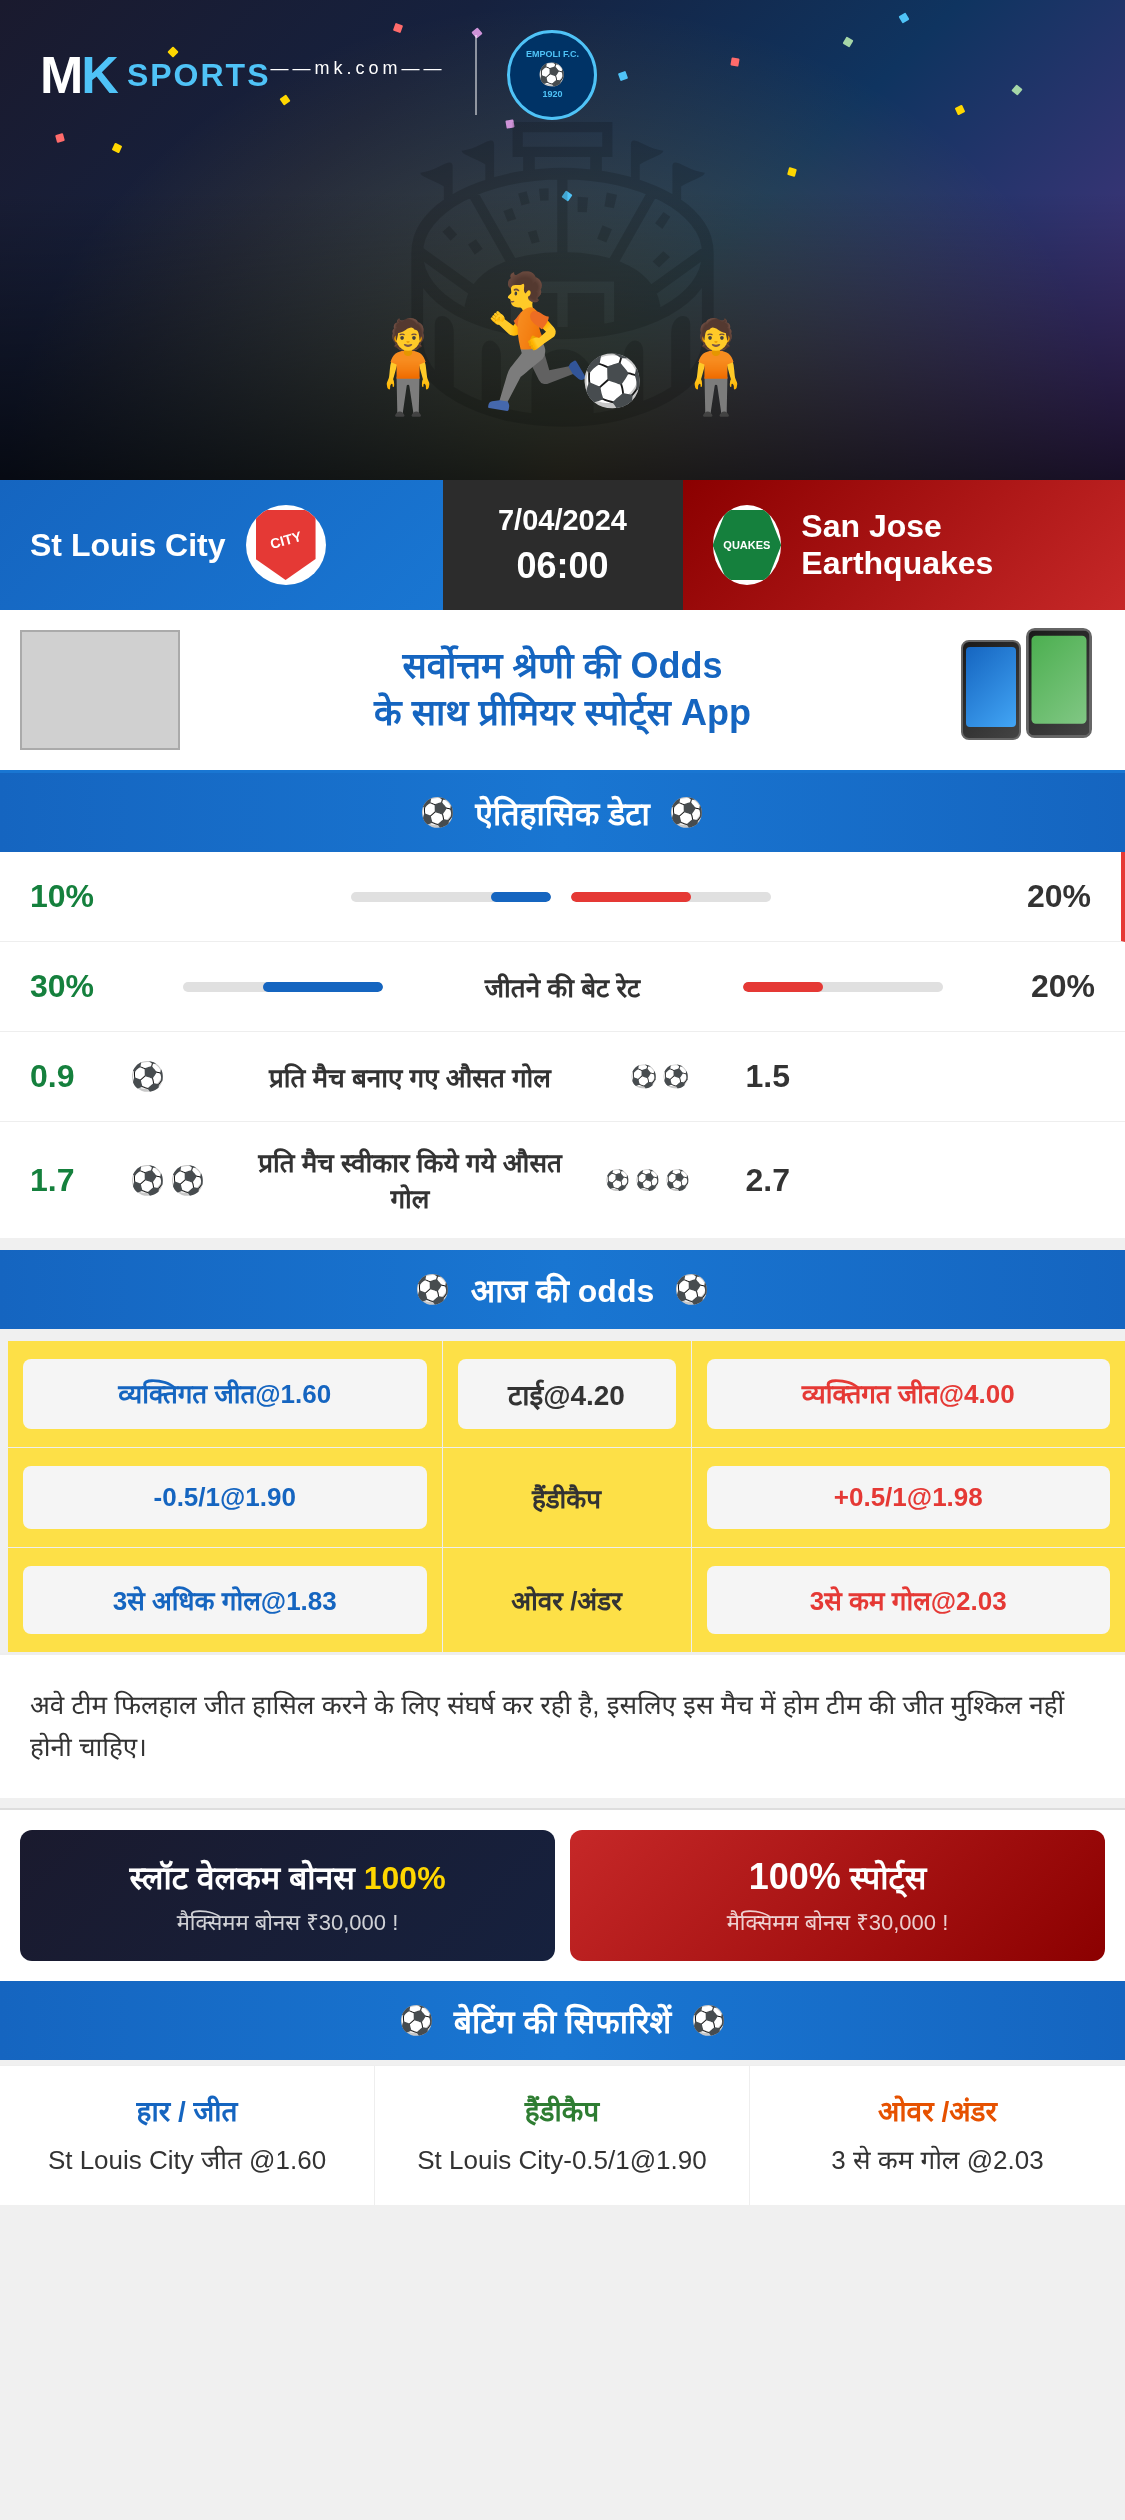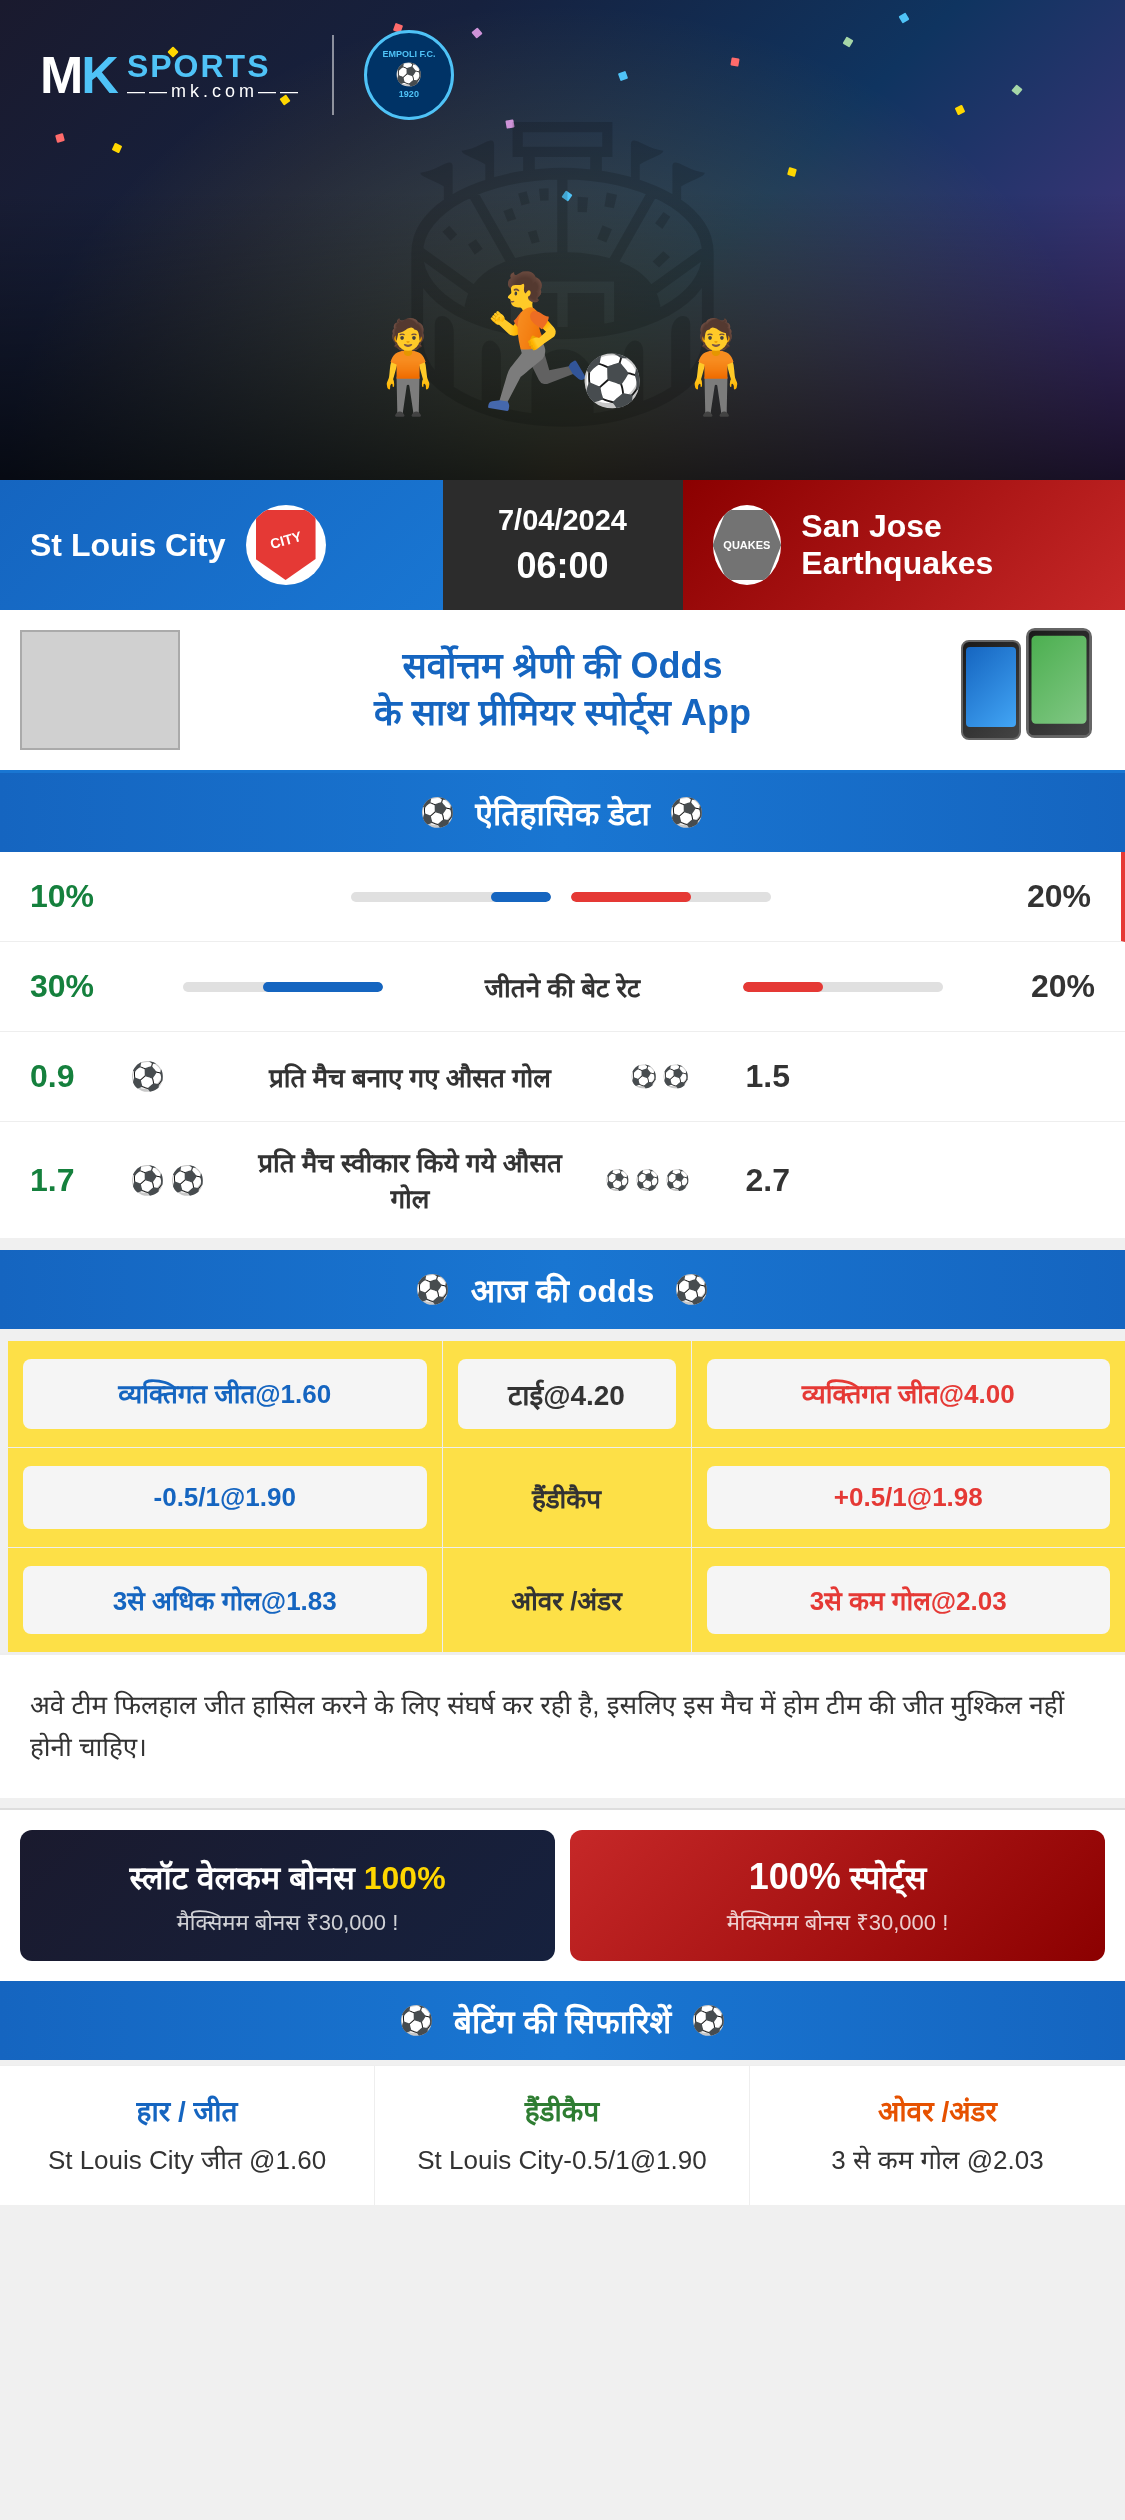--- a/index.html
+++ b/index.html
@@ -47,21 +47,21 @@
     }
     .mk-text {
       font-size: 52px;
       font-weight: 900;
       color: white;
       letter-spacing: -2px;
     }
     .mk-text .k-letter { color: #4fc3f7; }
     .sports-text-wrap {
       display: flex;
-      flex-direction: column;
+      flex-direction: row;
       line-height: 1;
     }
     .sports-word {
       font-size: 32px;
       font-weight: 900;
       color: #4fc3f7;
       text-transform: uppercase;
       letter-spacing: 2px;
     }
     .mkcom-text {
@@ -498,21 +498,21 @@
       align-items: center;
       justify-content: center;
       color: white;
       font-size: 18px;
       font-weight: 900;
       padding-bottom: 10px;
     }
     .quakes-badge {
       width: 70px;
       height: 70px;
-      background: #737373;
+      background: #15803d;
       clip-path: polygon(20% 0%, 80% 0%, 100% 50%, 80% 100%, 20% 100%, 0% 50%);
       display: flex;
       align-items: center;
       justify-content: center;
       color: white;
       font-size: 14px;
       font-weight: 900;
     }
   </style>
 </head>

